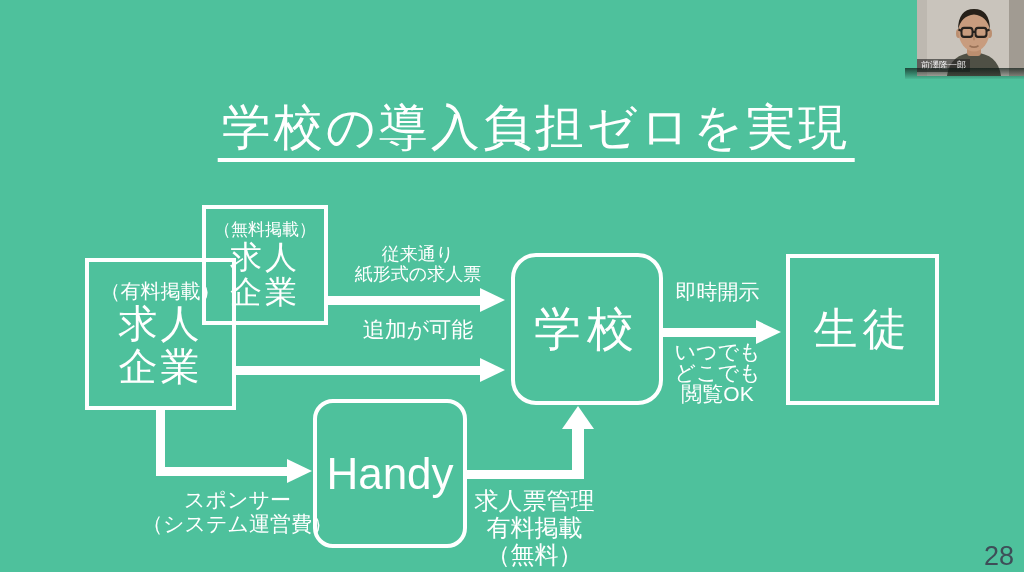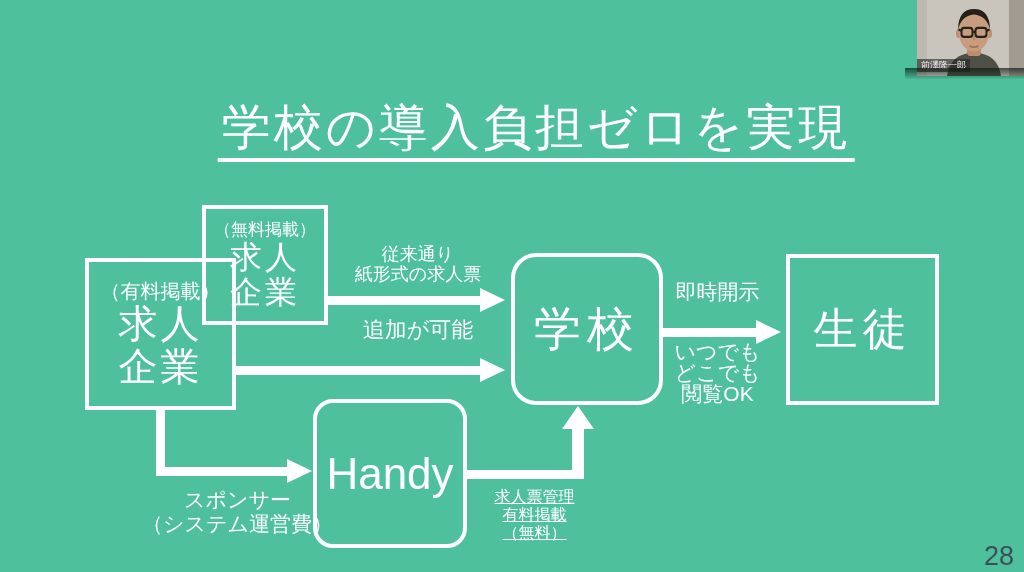--- a/index.html
+++ b/index.html
@@ -88,21 +88,21 @@
   
   .lbl {
     position: absolute;
     color: var(--diagram);
     text-align: center;
     line-height: 1.12;
   }
   #l-paper   { left: 329px; top: 244px; width: 178px; font-size: 18px; }
   #l-media   { left: 329px; top: 318px; width: 178px; font-size: 22px; }
   #l-sponsor { left: 135px; top: 476px; width: 205px; font-size: 21px; margin-top: 12px; }
-  #l-system  { left: 462px; top: 488px; width: 145px; font-size: 16px; text-decoration: underline; }
+  #l-system  { left: 462px; top: 488px; width: 145px; font-size: 24px; }
   #l-instant { left: 652px; top: 280px; width: 131px; font-size: 21px; }
   #l-anytime { left: 652px; top: 341px; width: 131px; font-size: 21px; line-height: 1.0; }
   
   .page-number {
     position: absolute;
     left: 984px; top: 541px;
     font-size: 27px;
     color: var(--page_number_color);
   }
   

